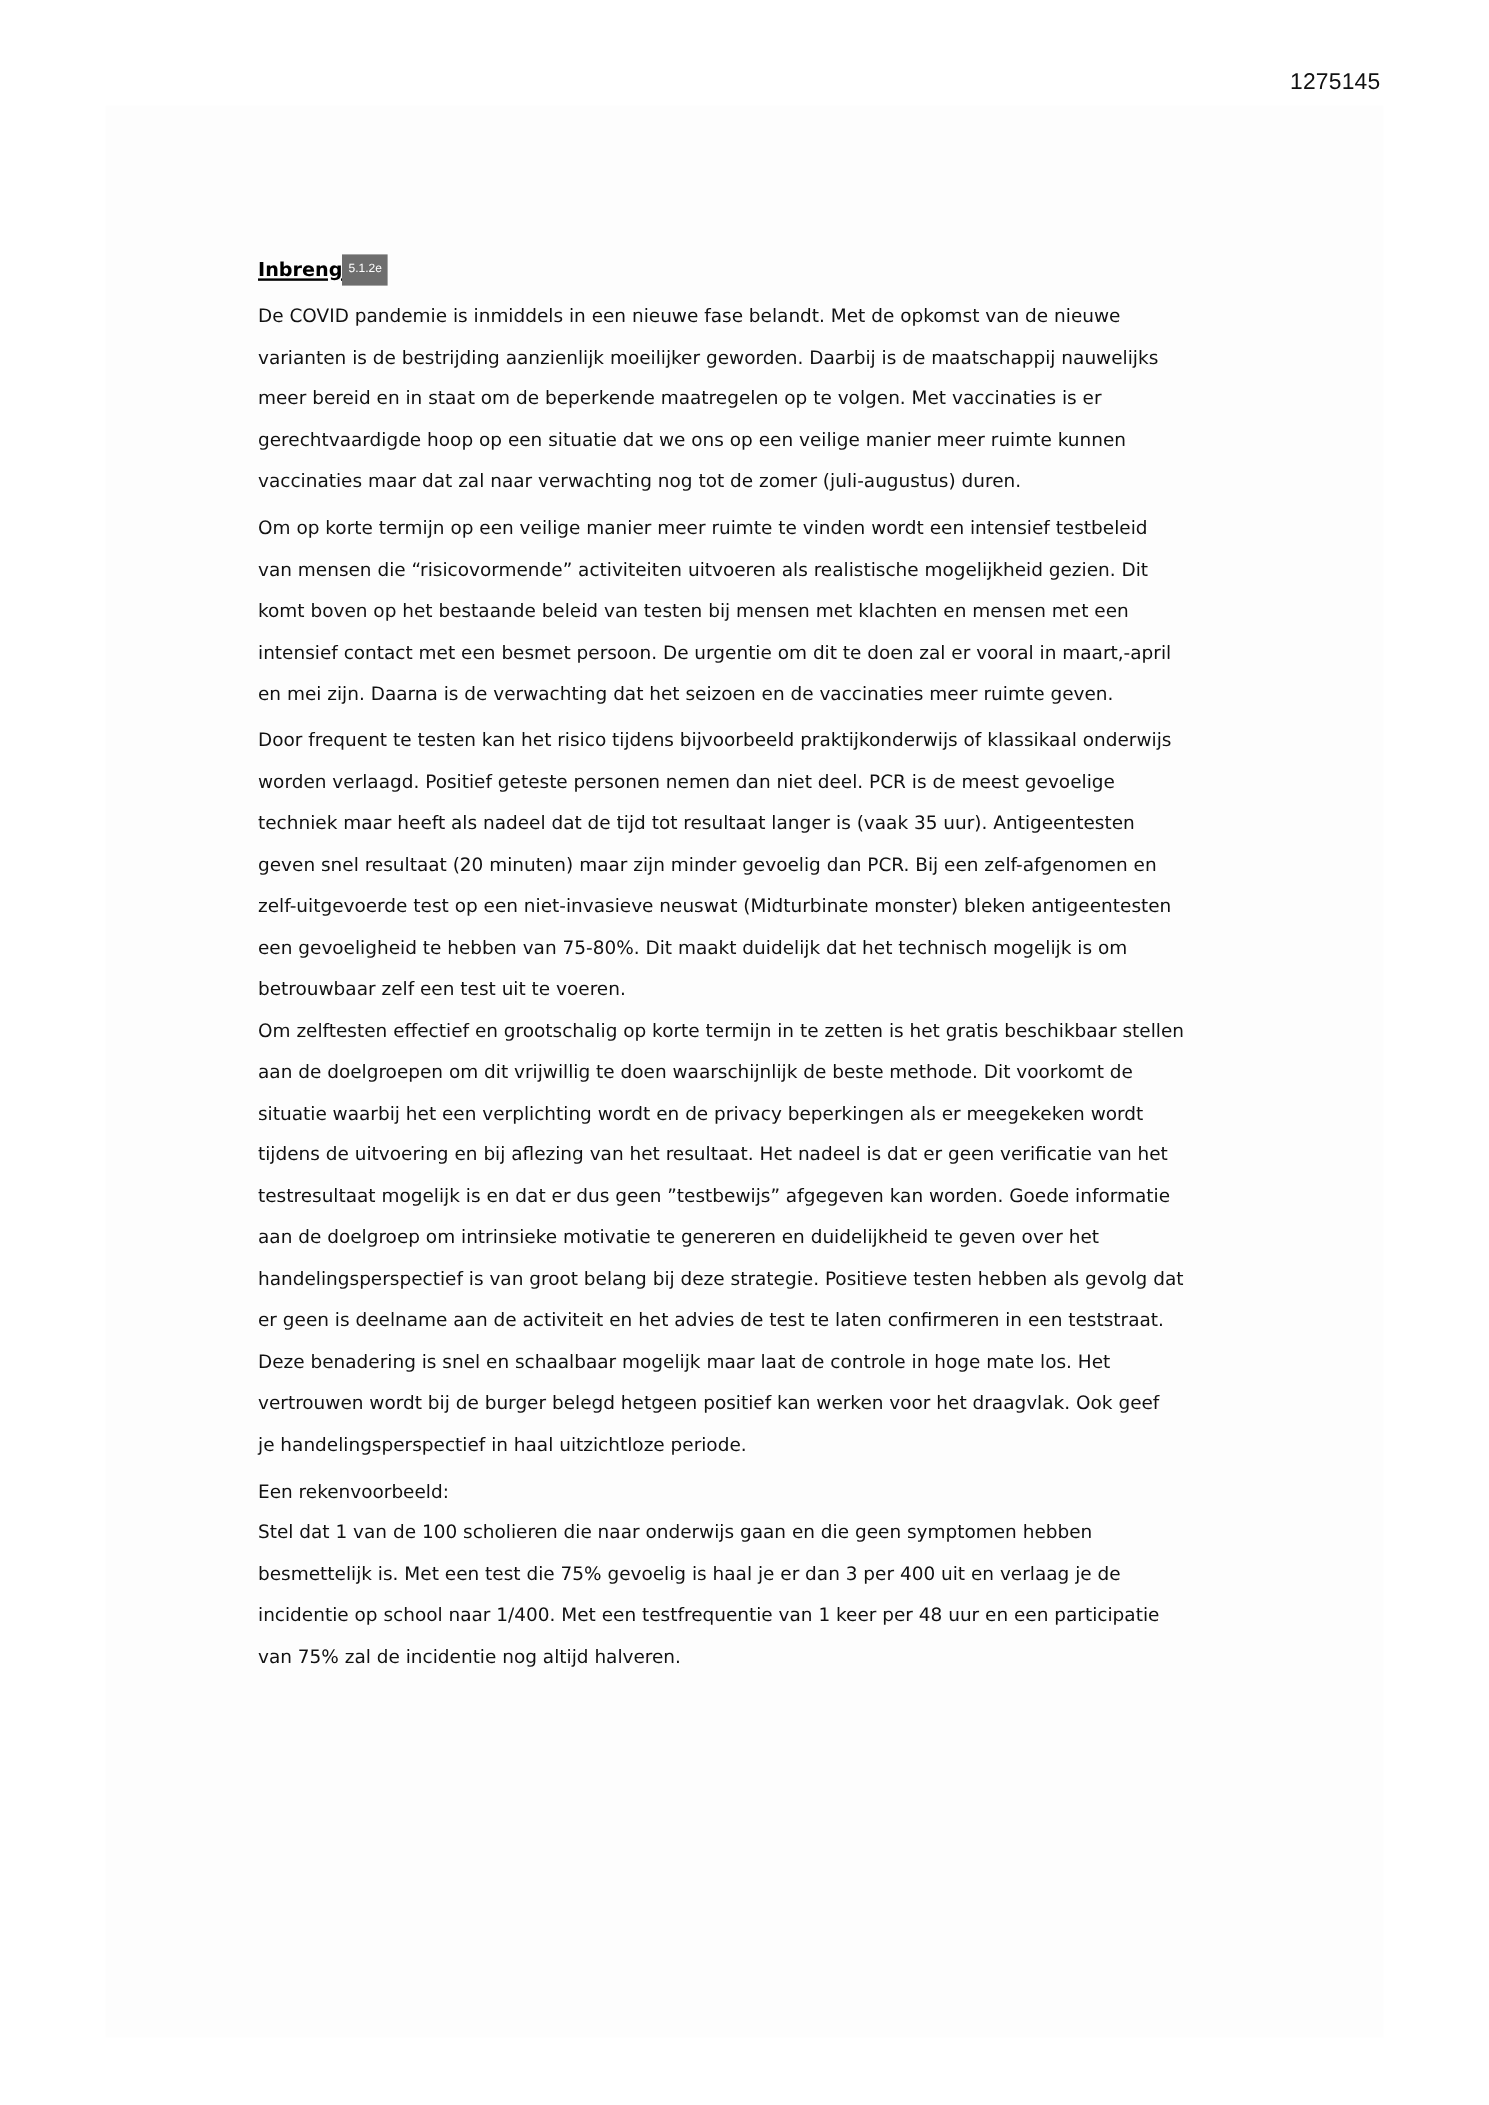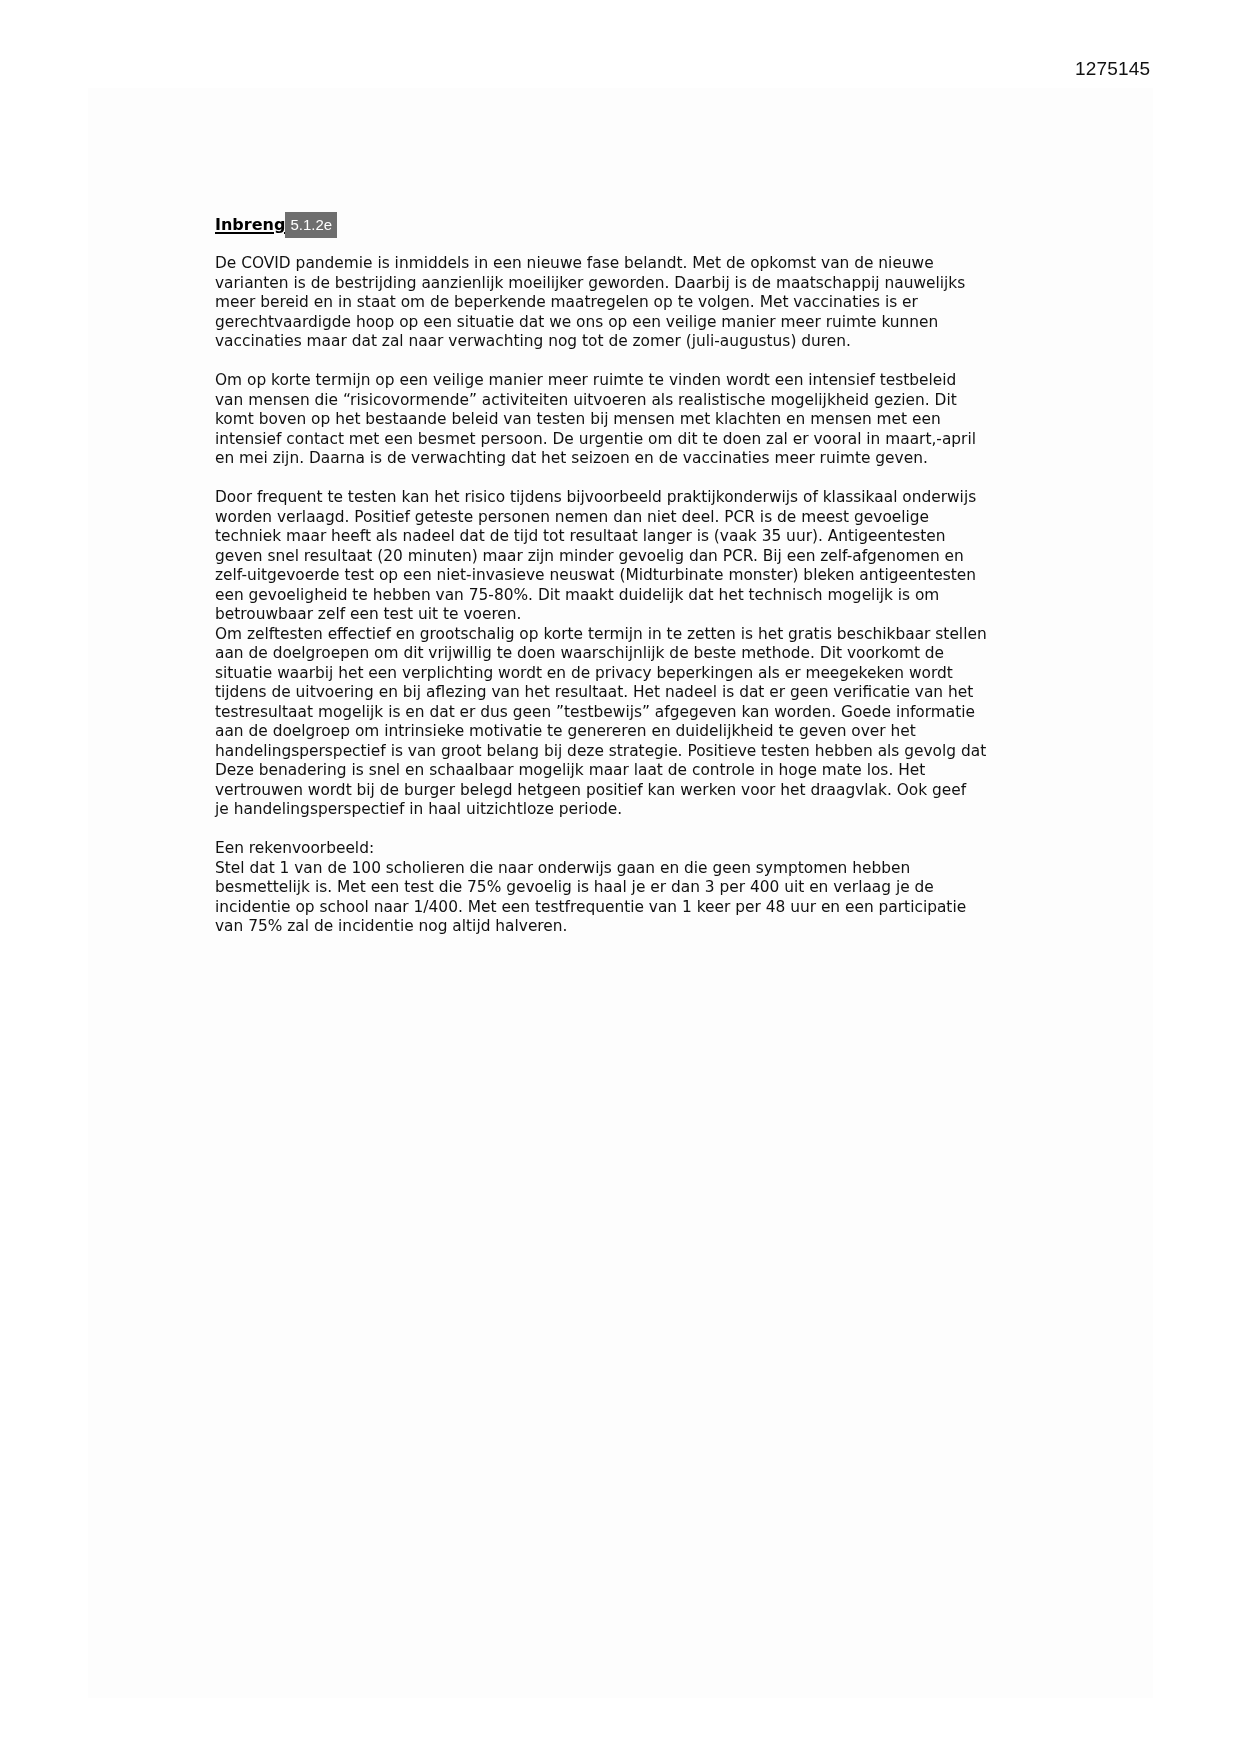--- a/index.html
+++ b/index.html
@@ -53,34 +53,35 @@
       text-decoration-thickness: 2px;
       text-underline-offset: 2px;
       font-size: 16px;
       color: #000000;
     }
     .redaction-tag {
       display: inline-block;
       background: #6e6e6e;
       color: #ffffff;
       font-family: "Liberation Sans", sans-serif;
-      font-size: 15px;
+      font-size: 10px;
       height: 26px;
       line-height: 26px;
       padding: 0 5px;
     }
     .para {
       margin: 0 0 19.5px 0;
     }
     .para.tight {
       margin-bottom: 0;
     }
     .line {
       display: block;
       white-space: nowrap;
+      margin-top: 15px;
     }
   </style>
 </head>
 <body>
 
 <div class="scan-area"></div>
 
 <div class="doc-number">1275145</div>
 
 <div class="content">
@@ -116,20 +117,21 @@
   </div>
 
   <div class="para">
     <span class="line">Om zelftesten effectief en grootschalig op korte termijn in te zetten is het gratis beschikbaar stellen</span>
     <span class="line">aan de doelgroepen om dit vrijwillig te doen waarschijnlijk de beste methode. Dit voorkomt de</span>
     <span class="line">situatie waarbij het een verplichting wordt en de privacy beperkingen als er meegekeken wordt</span>
     <span class="line">tijdens de uitvoering en bij aflezing van het resultaat. Het nadeel is dat er geen verificatie van het</span>
     <span class="line">testresultaat mogelijk is en dat er dus geen ”testbewijs” afgegeven kan worden. Goede informatie</span>
     <span class="line">aan de doelgroep om intrinsieke motivatie te genereren en duidelijkheid te geven over het</span>
     <span class="line">handelingsperspectief is van groot belang bij deze strategie. Positieve testen hebben als gevolg dat</span>
+    <span class="line">er geen is deelname aan de activiteit en het advies de test te laten confirmeren in een teststraat.</span>
     <span class="line">Deze benadering is snel en schaalbaar mogelijk maar laat de controle in hoge mate los. Het</span>
     <span class="line">vertrouwen wordt bij de burger belegd hetgeen positief kan werken voor het draagvlak. Ook geef</span>
     <span class="line">je handelingsperspectief in haal uitzichtloze periode.</span>
   </div>
 
   <div class="para">
     <span class="line">Een rekenvoorbeeld:</span>
     <span class="line">Stel dat 1 van de 100 scholieren die naar onderwijs gaan en die geen symptomen hebben</span>
     <span class="line">besmettelijk is. Met een test die 75% gevoelig is haal je er dan 3 per 400 uit en verlaag je de</span>
     <span class="line">incidentie op school naar 1/400. Met een testfrequentie van 1 keer per 48 uur en een participatie</span>

